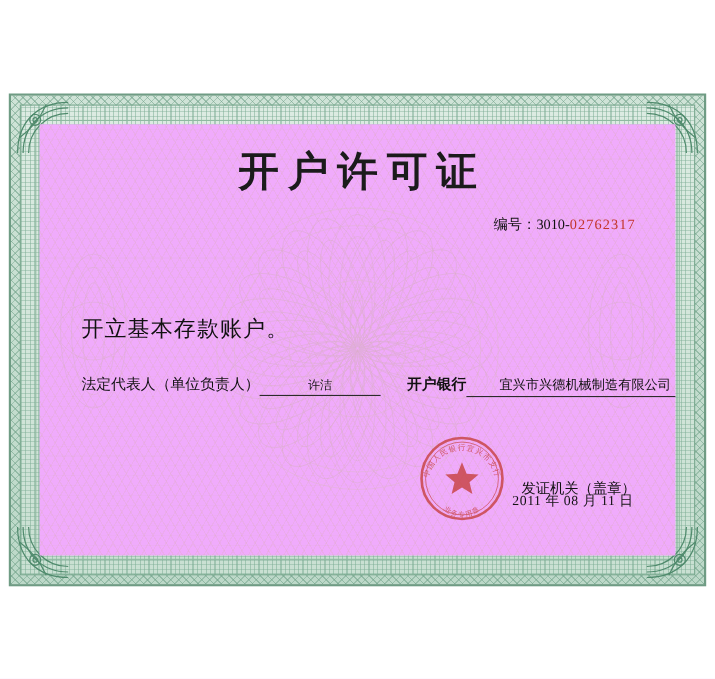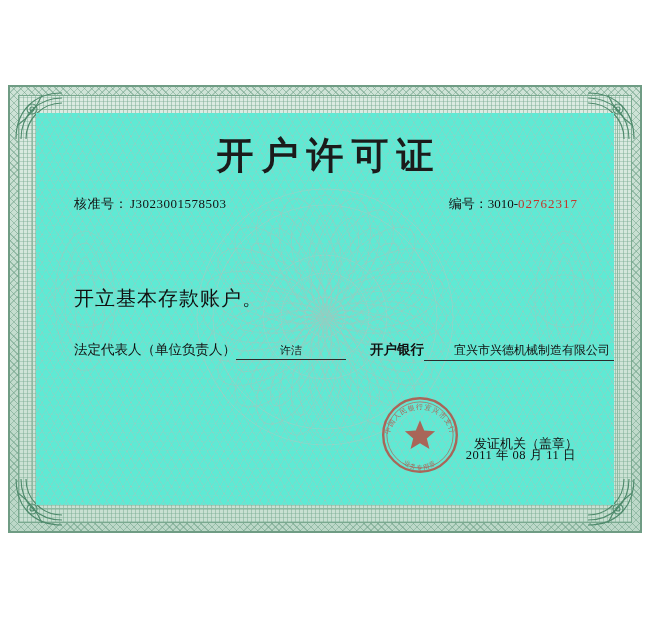--- a/index.html
+++ b/index.html
@@ -58,21 +58,21 @@
   .corner svg { display:block; }
   .c-tl { left: 4px;  top: 4px; }
   .c-tr { right: 4px; top: 4px;  transform: scaleX(-1); }
   .c-bl { left: 4px;  bottom: 4px; transform: scaleY(-1); }
   .c-br { right: 4px; bottom: 4px; transform: scale(-1,-1); }
 
   
   .paper {
     position: absolute;
     left: 28px; top: 28px; right: 28px; bottom: 28px;
-    background: #5eead4;
+    background: #f0abfc;
     overflow: hidden;
   }
   
   .paper::before {
     content: "";
     position: absolute;
     inset: 0;
     background:
       repeating-linear-gradient(60deg, rgba(215,170,170,.20) 0 1px, rgba(255,255,255,0) 1px 7px),
       repeating-linear-gradient(-60deg, rgba(215,170,170,.18) 0 1px, rgba(255,255,255,0) 1px 7px),
@@ -344,23 +344,20 @@
         <ellipse cx="43" cy="75" rx="20" ry="58"></ellipse>
         <ellipse cx="43" cy="75" rx="10" ry="44"></ellipse>
         <path d="M6 75 C26 40 60 40 80 75 C60 110 26 110 6 75Z"></path>
       </g>
     </svg>
 
     <div class="content">
 
       <div class="title">开户许可证</div>
 
-      <div class="row-approval">
-        <span>核准号：</span><span class="val">J3023001578503</span>
-      </div>
 
       <div class="row-number">
         <span>编号：</span><span>3010-</span><span class="num-red">02762317</span>
       </div>
 
 
       <div class="para2">开立基本存款账户。</div>
 
       <div class="row-legal">
         <span>法定代表人（单位负责人）</span><span class="fill fill-legal">许洁</span><span class="bank-label">开户银行</span><span class="fill fill-bank">宜兴市兴德机械制造有限公司</span>

